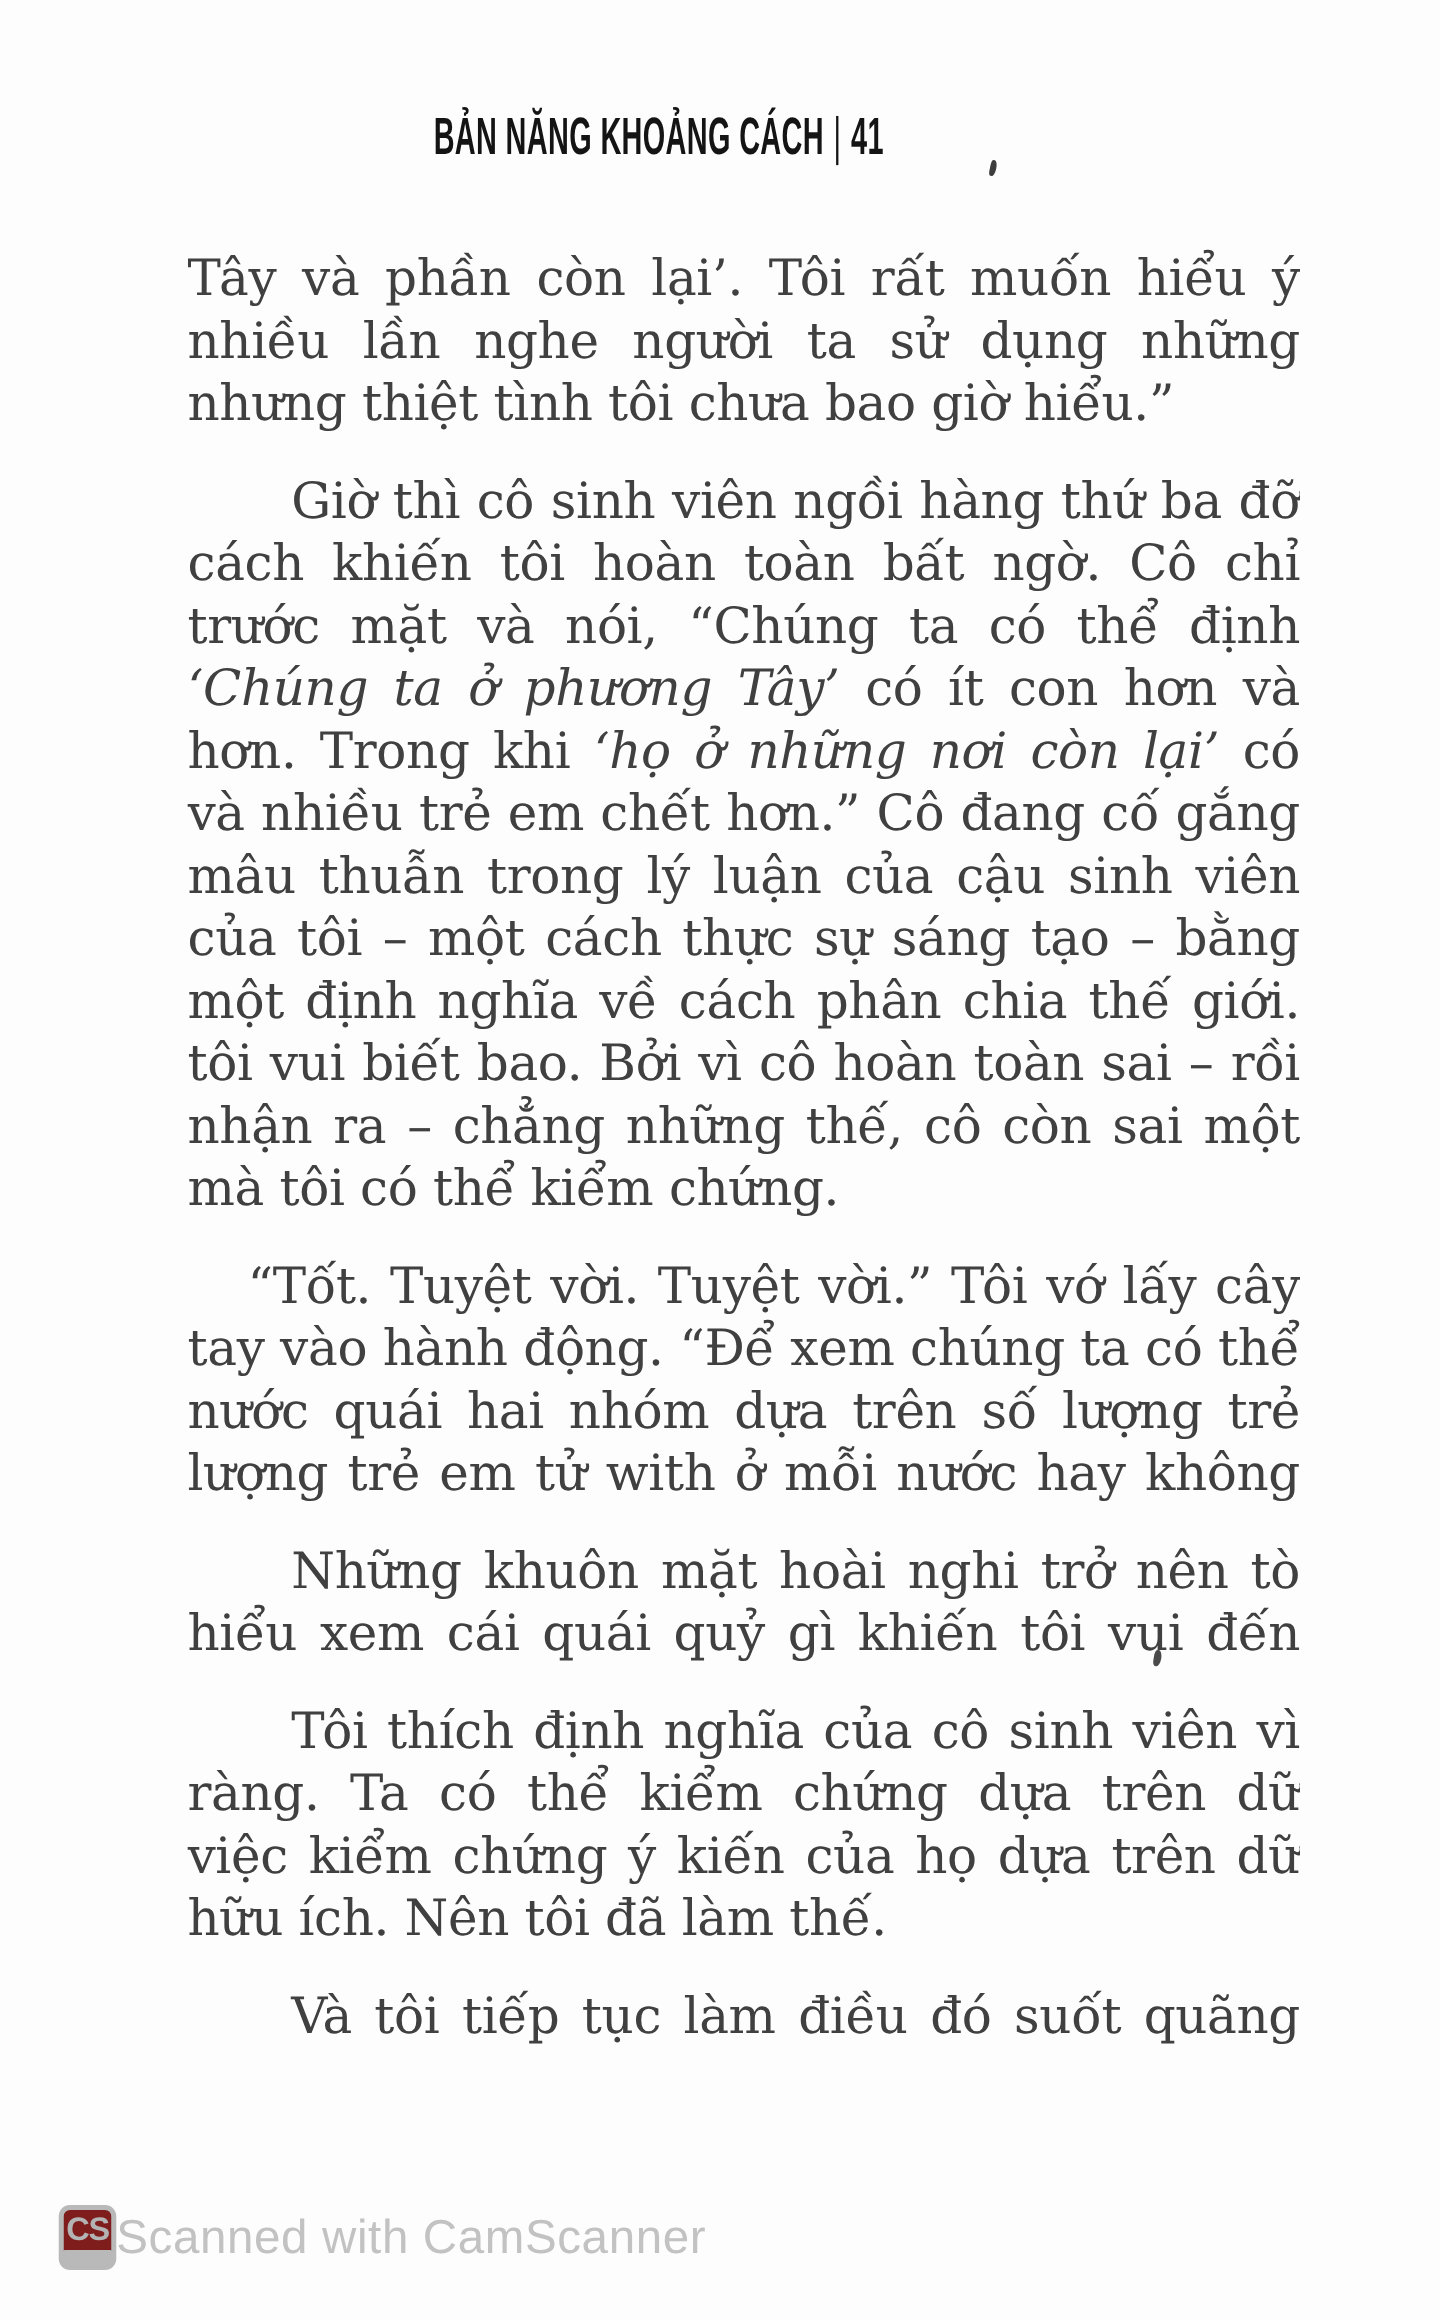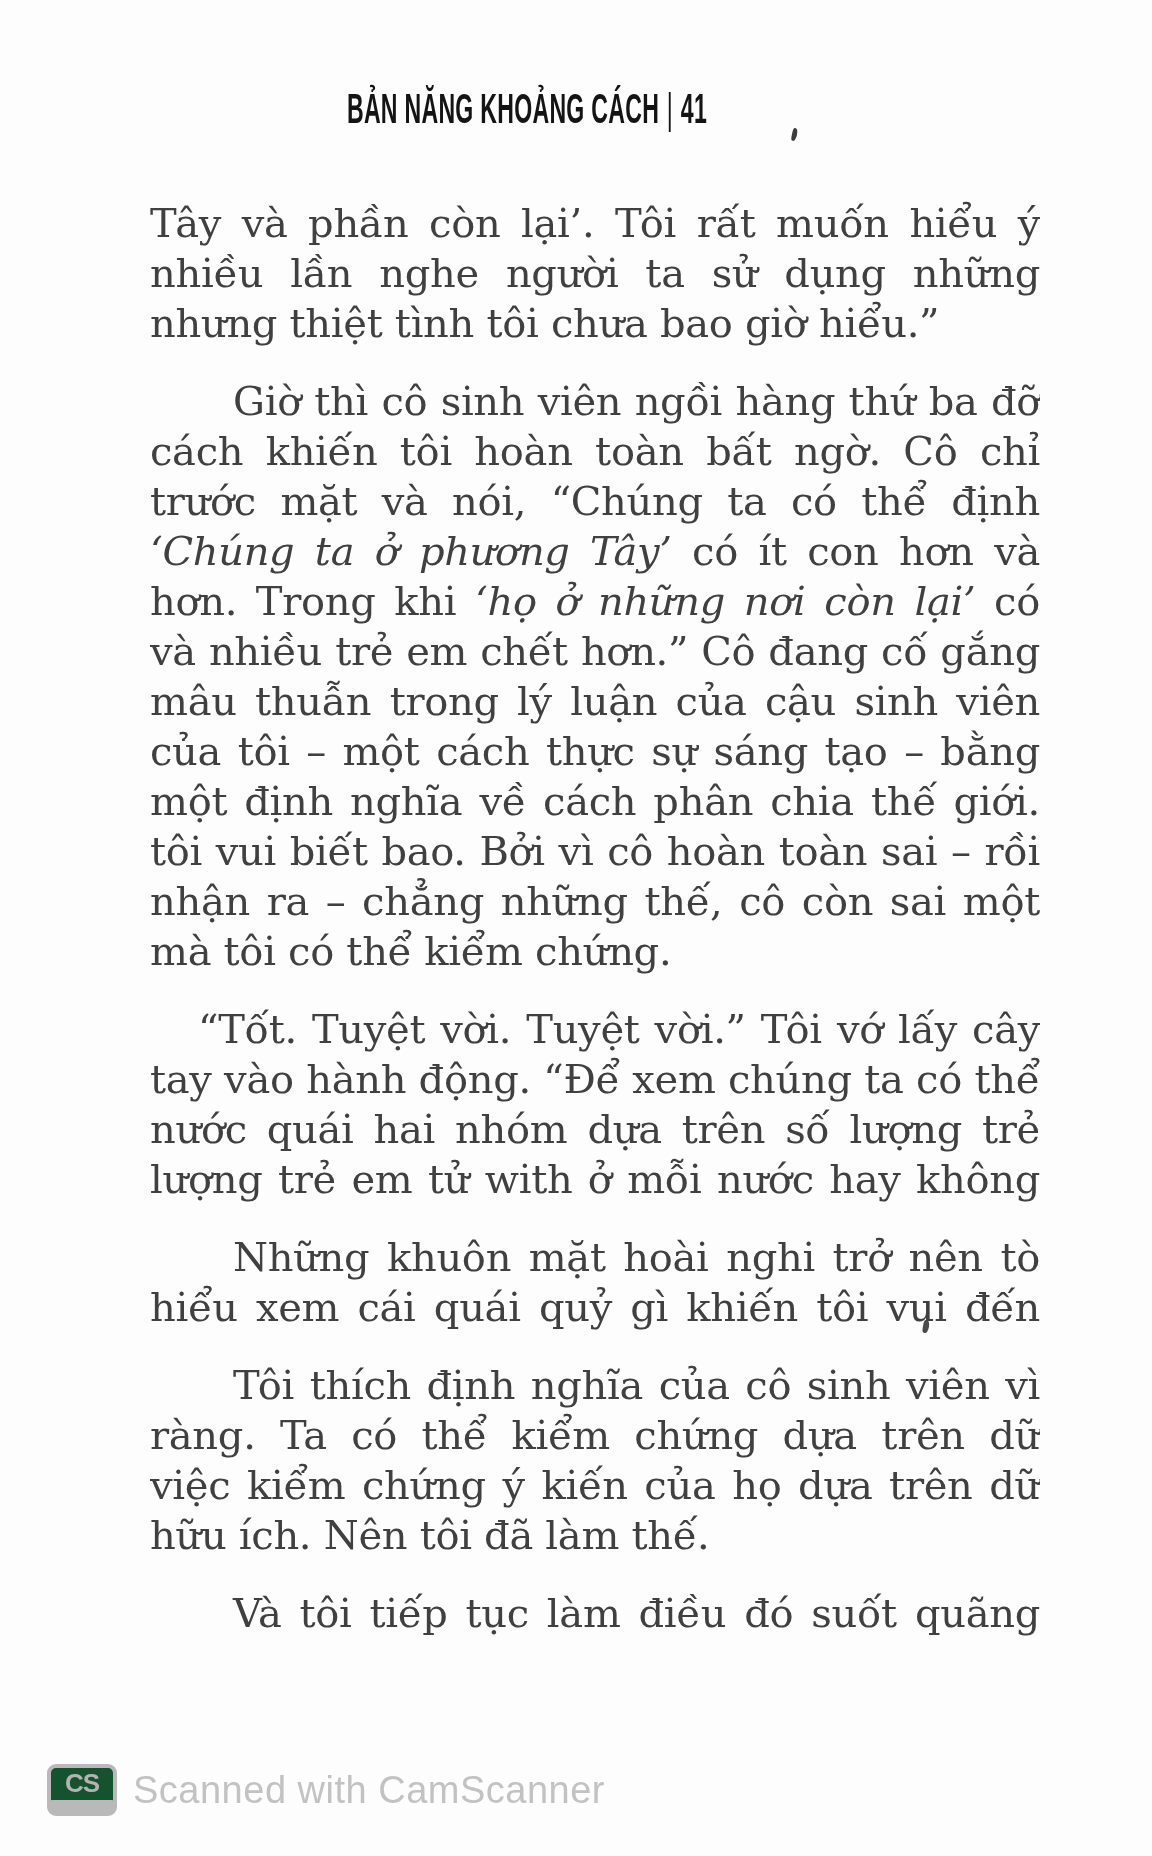--- a/index.html
+++ b/index.html
@@ -56,38 +56,36 @@
   .speck-1{left:792px;top:128px;width:5px;height:13px;transform:rotate(12deg);}
   .speck-2{left:923px;top:1320px;width:6px;height:13px;transform:rotate(10deg);background:#4a4a4a;}
 
   
   .footer{position:absolute;left:47px;top:1762px;height:56px;display:flex;align-items:center;}
   .cs-icon{
     position:relative;
     width:38px;height:44px;
     border:4px solid #b9b9b9;
     border-radius:9px;
-    background:#14532d;
+    background:#7f1d1d;
     flex:0 0 auto;
-    padding-left:24px;
   }
   .cs-icon .cs-letters{
     position:absolute;top:1px;left:0;right:0;
     text-align:center;
     font-family:"Liberation Sans","DejaVu Sans",sans-serif;
     font-weight:bold;font-size:26px;line-height:28px;
     color:#b3b3b3;letter-spacing:-1px;
   }
   .cs-icon .cs-base{
     position:absolute;left:-1px;right:-1px;bottom:-1px;height:13px;
     background:#b9b9b9;
     border-radius:2px 2px 6px 6px;
   }
   .footer-label{
-    margin-left:16px;
     font-family:"Liberation Sans","DejaVu Sans",sans-serif;
     font-size:38px;
     color:#c2c2c2;
     letter-spacing:0.5px;
     white-space:nowrap;
   }
 </style>
 </head>
 <body>
 

